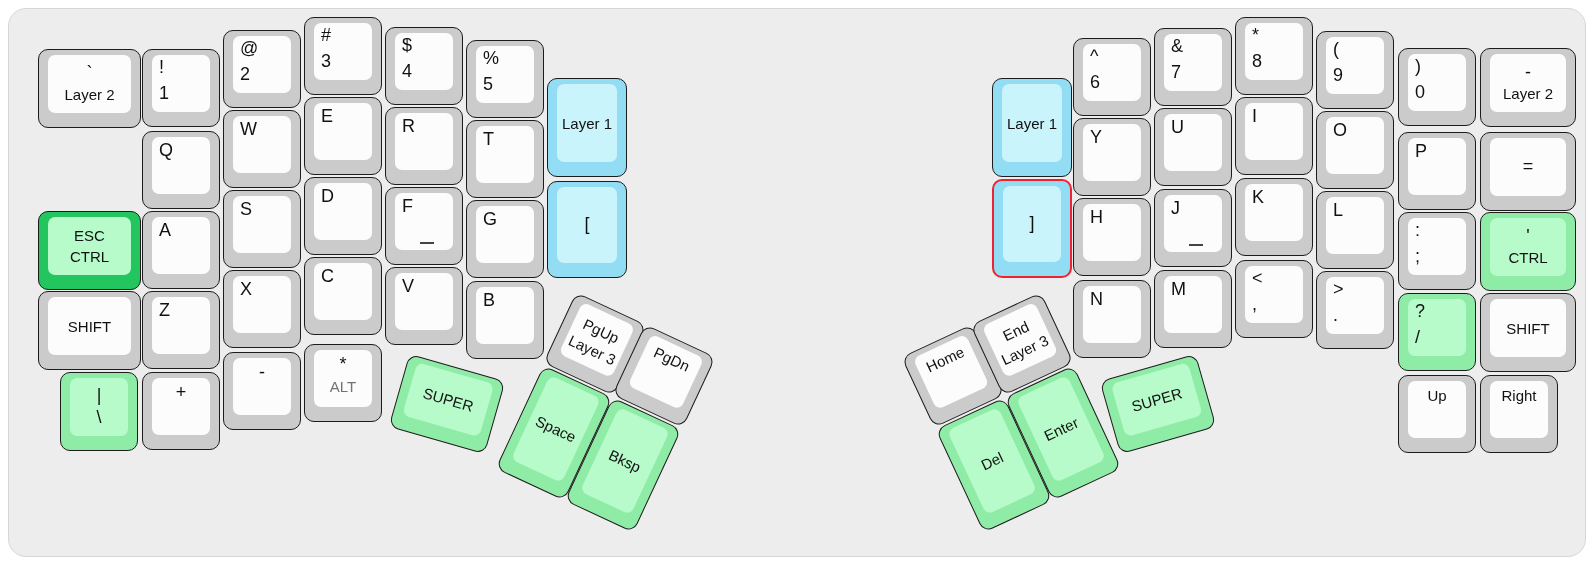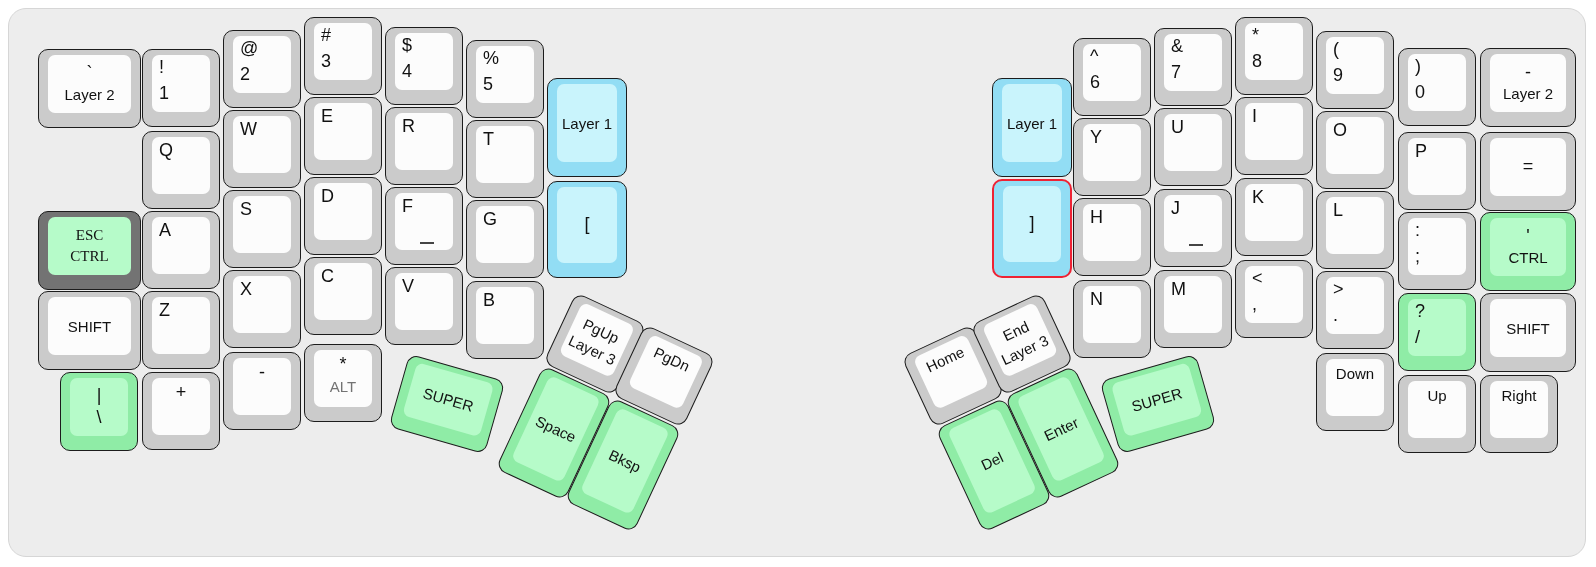--- a/index.html
+++ b/index.html
@@ -24,21 +24,21 @@
 
 <div id="stage">
   <div id="panel" style="background: rgb(237, 237, 237); border-color: rgb(214, 214, 214);"></div>
   <div id="board">
       <div class="key a-c" style="left: 38px; top: 49px; width: 103px; height: 79px; background: rgb(203, 203, 203); border-color: rgb(28, 28, 28);">
         <div class="cap" style="background: rgb(252, 252, 252);">
           <div class="lbl big" style="color: rgb(17, 17, 17);">`</div>
           <div class="lbl" style="color: rgb(17, 17, 17);">Layer 2</div>
         </div>
       </div>
-      <div class="key a-c" style="left: 38px; top: 211px; width: 103px; height: 79px; background: #737373; border-color: rgb(28, 28, 28); font-family: Liberation Serif, serif;">
+      <div class="key a-c" style="left: 38px; top: 211px; width: 103px; height: 79px; background: #22c55e; border-color: rgb(28, 28, 28);">
         <div class="cap" style="background: rgb(182, 251, 201);">
           <div class="lbl" style="color: rgb(17, 17, 17);">ESC</div>
           <div class="lbl" style="color: rgb(17, 17, 17);">CTRL</div>
         </div>
       </div>
       <div class="key a-c" style="left: 38px; top: 291px; width: 103px; height: 79px; background: rgb(203, 203, 203); border-color: rgb(28, 28, 28);">
         <div class="cap" style="background: rgb(252, 252, 252);">
           <div class="lbl" style="color: rgb(17, 17, 17);">SHIFT</div>
         </div>
       </div>
@@ -294,25 +294,20 @@
       </div>
       <div class="key a-tl" style="left: 1316px; top: 191px; width: 78px; height: 78px; background: rgb(203, 203, 203); border-color: rgb(28, 28, 28);">
         <div class="cap" style="background: rgb(252, 252, 252);">
           <div class="lbl big" style="color: rgb(17, 17, 17);">L</div>
         </div>
       </div>
       <div class="key a-pair" style="left: 1316px; top: 271px; width: 78px; height: 78px; background: rgb(203, 203, 203); border-color: rgb(28, 28, 28);">
         <div class="cap" style="background: rgb(252, 252, 252);">
           <div class="lbl big" style="color: rgb(17, 17, 17);">&gt;</div>
           <div class="lbl big" style="color: rgb(17, 17, 17);">.</div>
-        </div>
-      </div>
-      <div class="key a-tc" style="left: 1316px; top: 353px; width: 78px; height: 78px; background: rgb(203, 203, 203); border-color: rgb(28, 28, 28);">
-        <div class="cap" style="background: rgb(252, 252, 252);">
-          <div class="lbl" style="color: rgb(17, 17, 17);">Down</div>
         </div>
       </div>
       <div class="key a-pair" style="left: 1398px; top: 48px; width: 78px; height: 78px; background: rgb(203, 203, 203); border-color: rgb(28, 28, 28);">
         <div class="cap" style="background: rgb(252, 252, 252);">
           <div class="lbl big" style="color: rgb(17, 17, 17);">)</div>
           <div class="lbl big" style="color: rgb(17, 17, 17);">0</div>
         </div>
       </div>
       <div class="key a-tl" style="left: 1398px; top: 132px; width: 78px; height: 78px; background: rgb(203, 203, 203); border-color: rgb(28, 28, 28);">
         <div class="cap" style="background: rgb(252, 252, 252);">

